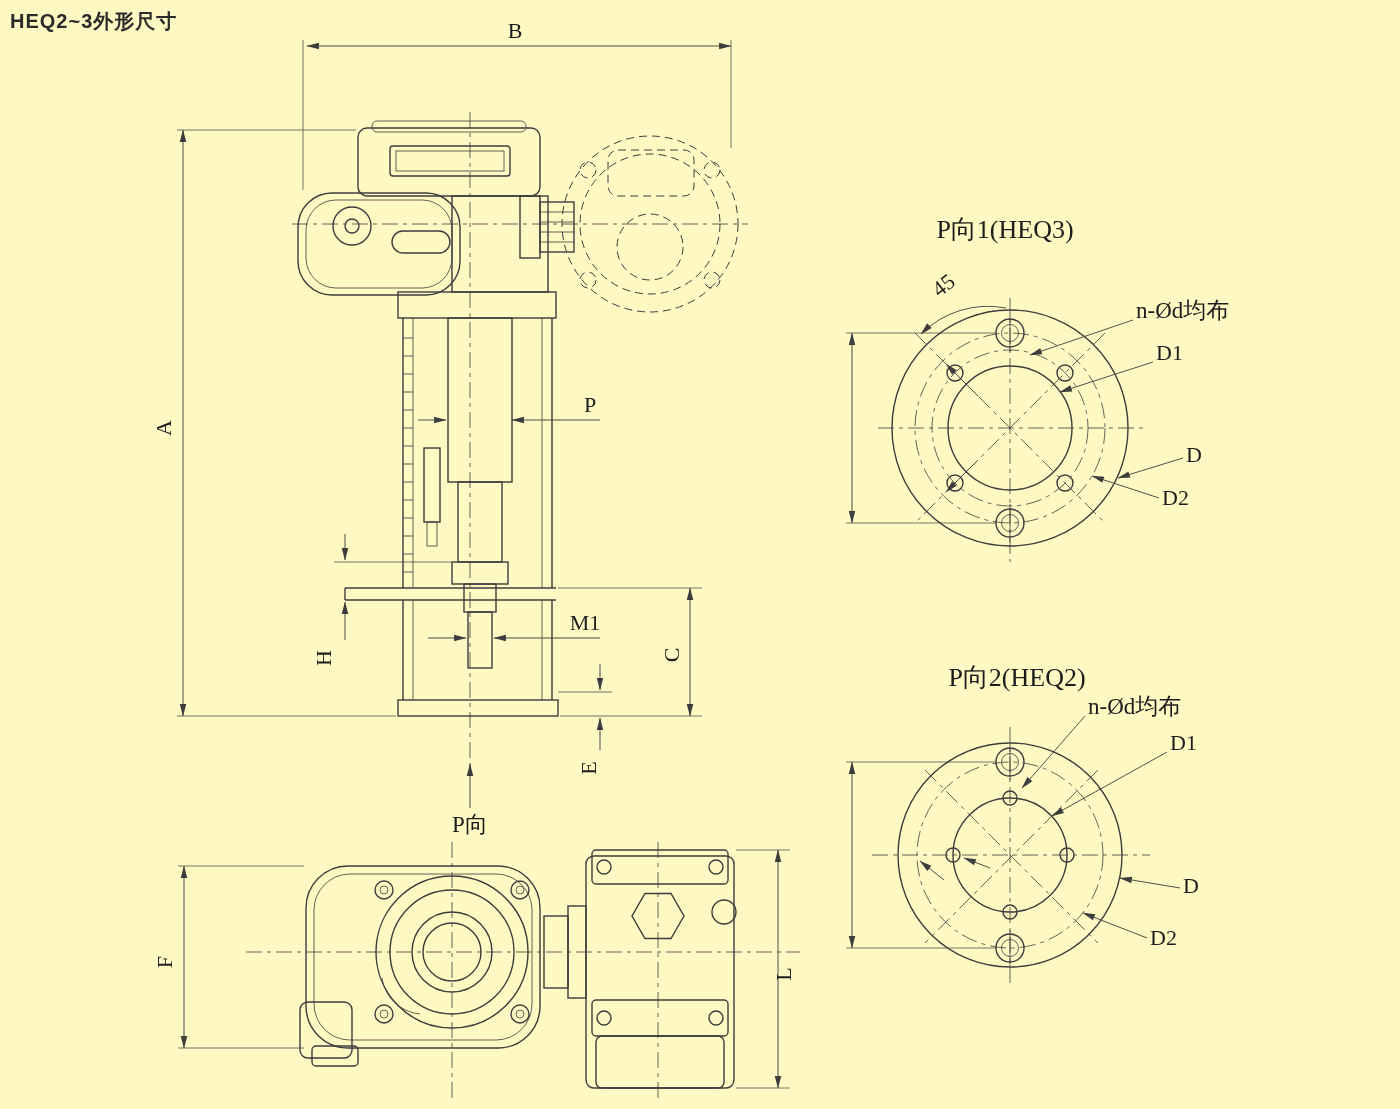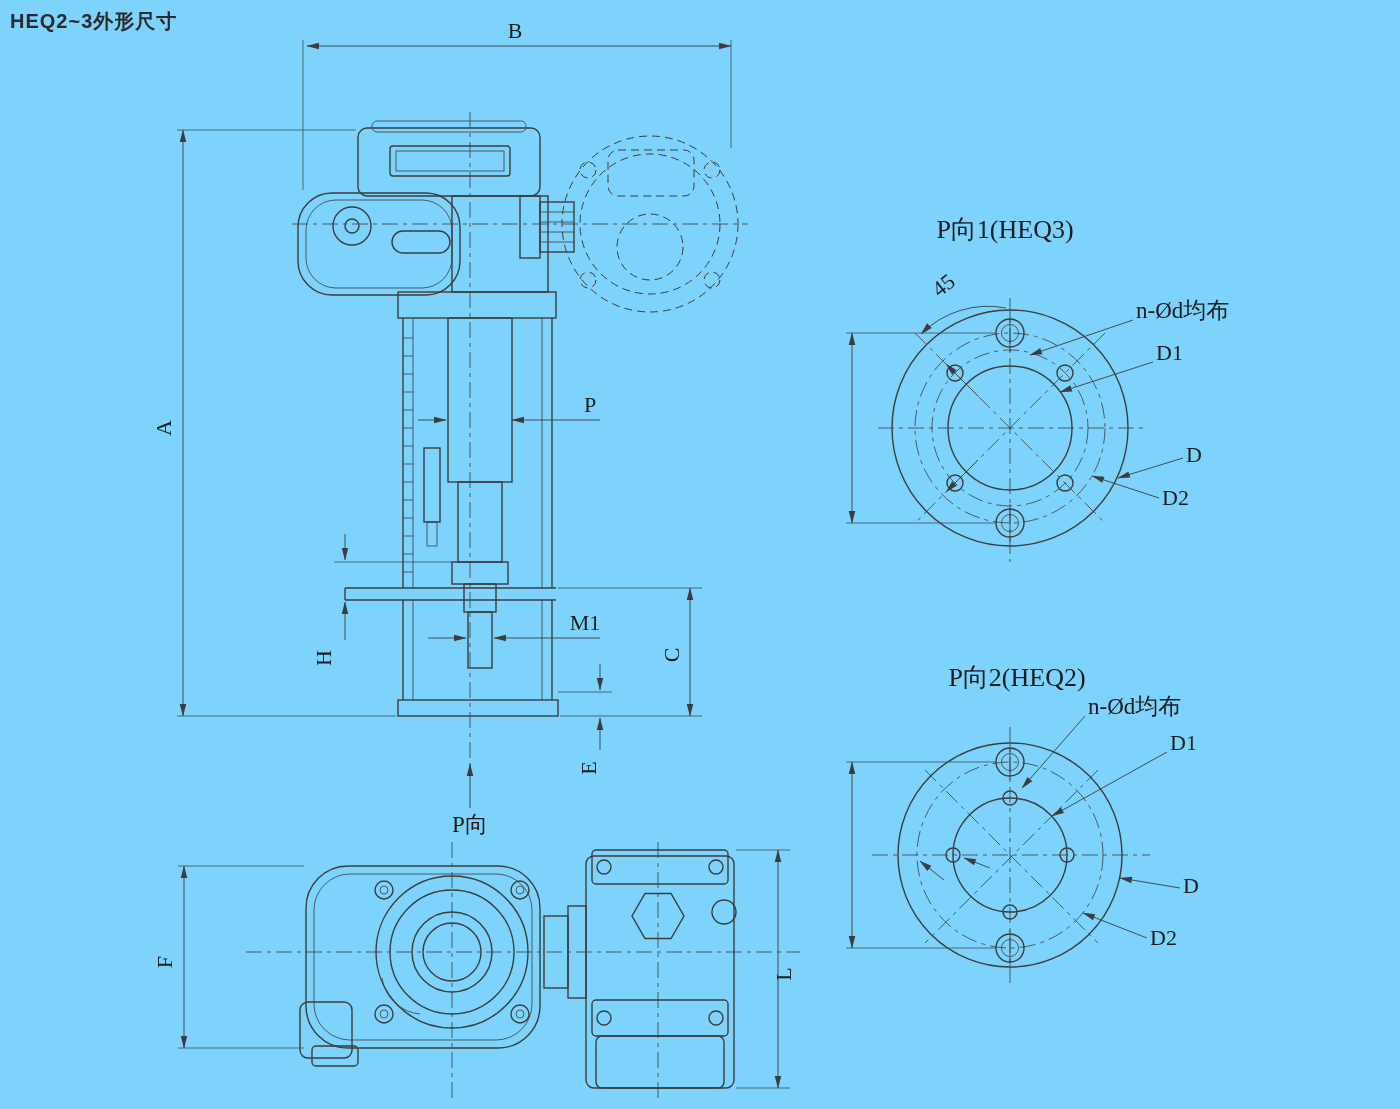--- a/index.html
+++ b/index.html
@@ -1,16 +1,16 @@
 <!DOCTYPE html>
 <html><head>
 <meta charset="utf-8">
 <style>
   html,body{margin:0;padding:0;background:#ffffff;}
-  .page{position:relative;width:1400px;height:1109px;background:#7dd3fc;overflow:hidden;
+  .page{position:relative;width:1400px;height:1109px;background:#fef9c3;overflow:hidden;
         font-family:"Liberation Sans", sans-serif;}
   .page-title{position:absolute;left:10px;top:8px;font-size:20px;font-weight:bold;
         color:#2b2b2b;letter-spacing:1px;}
   svg{position:absolute;left:0;top:0;}
   
   .ol{stroke-width:1.4;}                      
   .tl{stroke-width:0.8;}                      
   .cl{stroke-width:0.8;stroke-dasharray:16 5 4 5;}  
   .ph{stroke-width:1;stroke-dasharray:8 5;}   
   .dl{stroke-width:0.9;}                      

